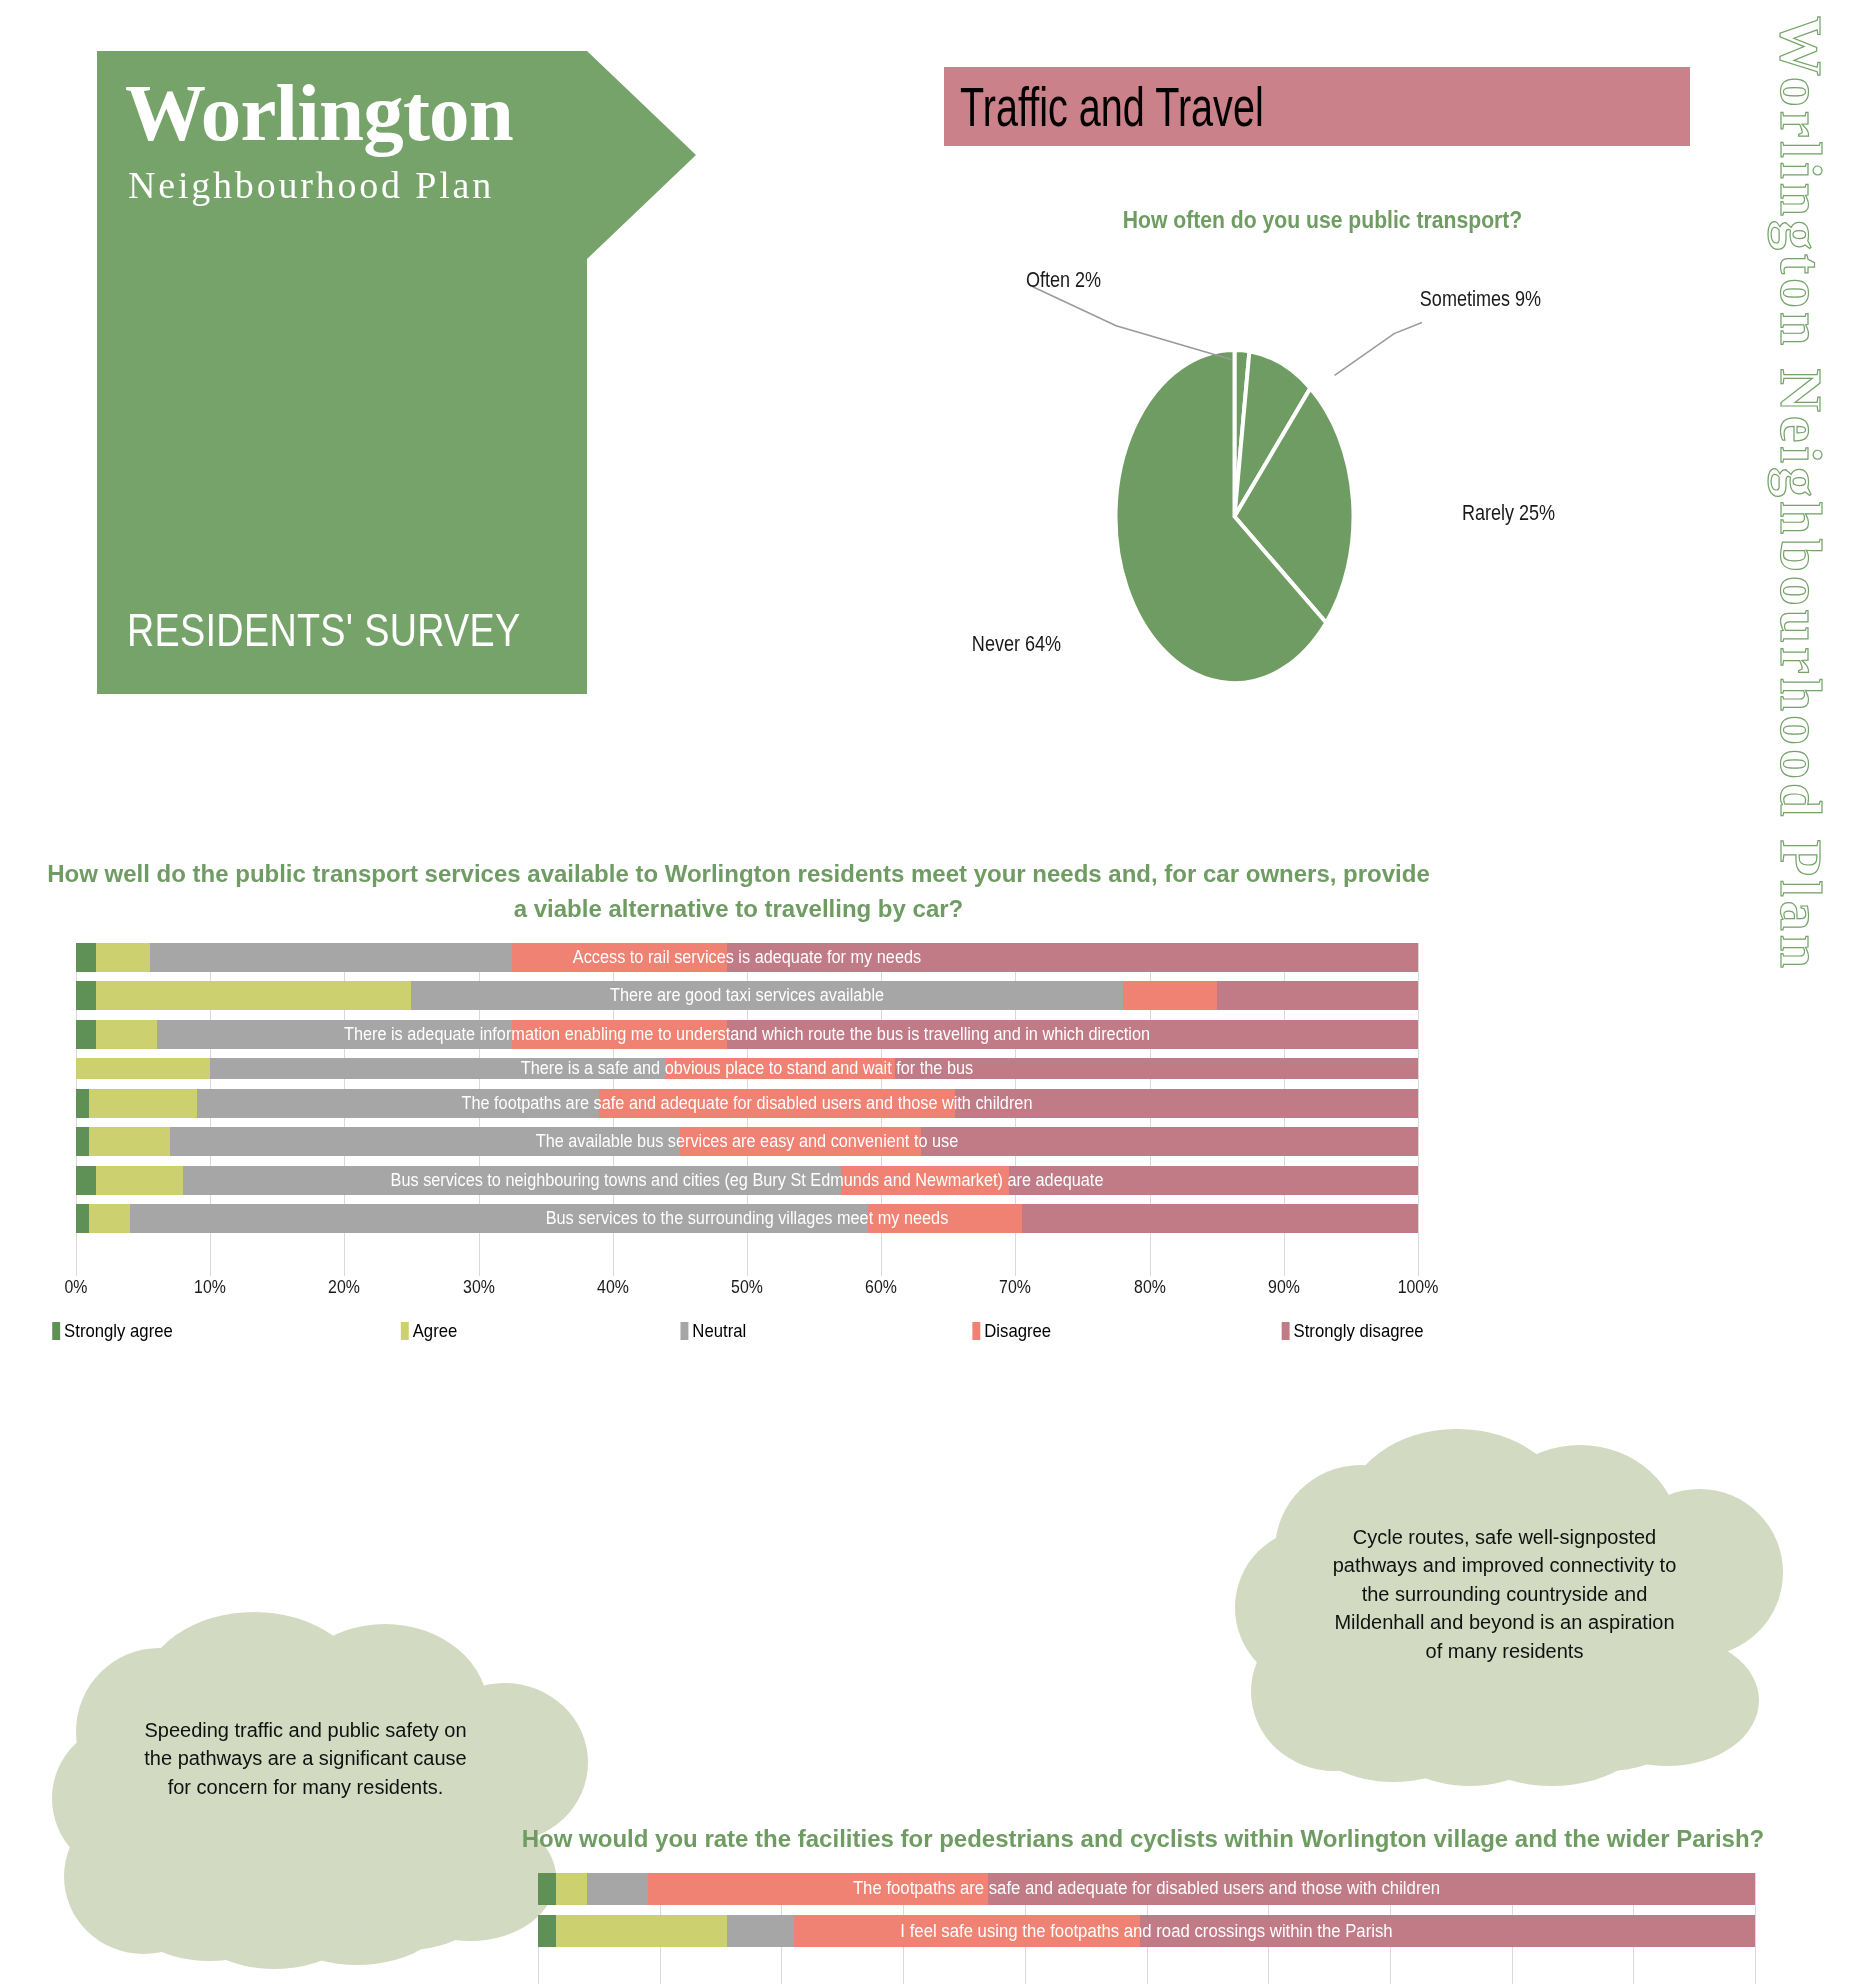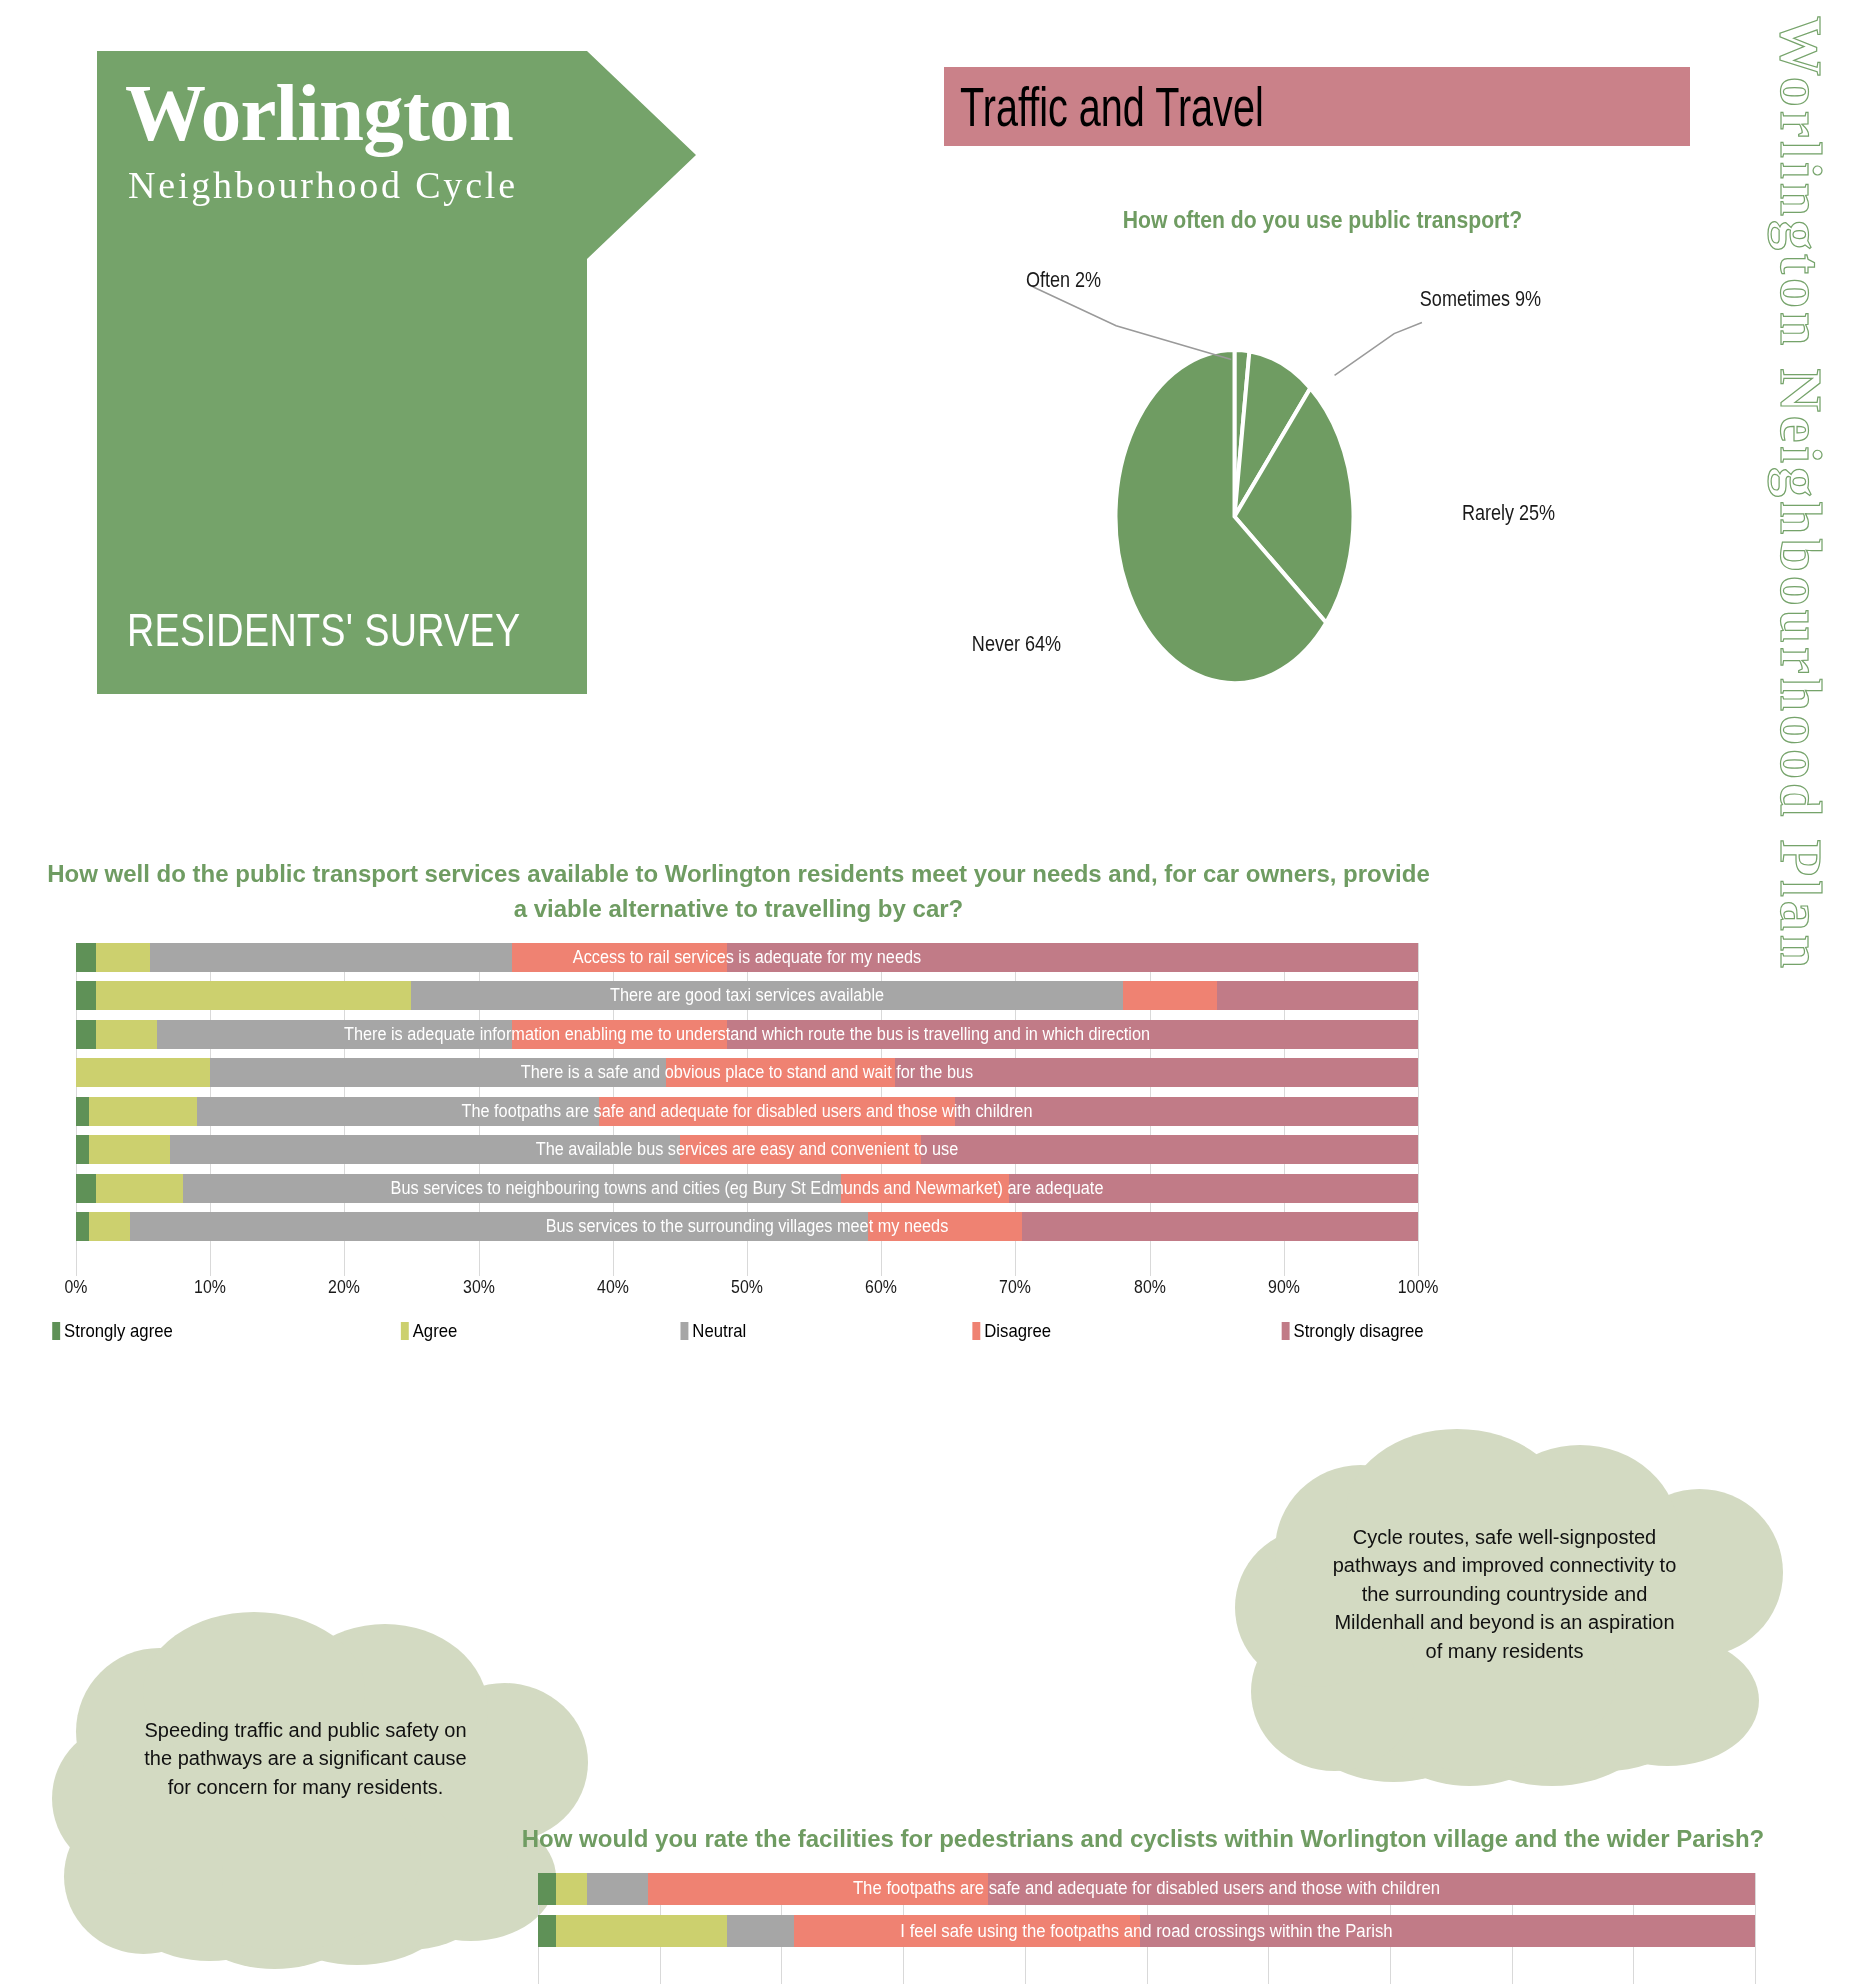--- a/index.html
+++ b/index.html
@@ -68,21 +68,21 @@
   .cloud .txt{position:absolute;text-align:center;color:#111;line-height:1.42;
      font-family:"Liberation Sans Narrow","Liberation Sans",sans-serif;font-size:20px;}
   .puff{position:absolute;background:#d3dac2;border-radius:50%;}
 </style>
 </head>
 <body>
 
 <div class="abs" id="logo-block">
   <div id="logo-shape"></div>
   <div id="logo-title">Worlington</div>
-  <div id="logo-sub">Neighbourhood Cycle</div>
+  <div id="logo-sub">Neighbourhood Plan</div>
   <div id="logo-survey">RESIDENTS' SURVEY</div>
 </div>
 
 <div class="abs" id="banner">
   <div id="banner-text">Traffic and Travel</div>
 </div>
 
 <div class="abs" id="pie-title">How often do you use public transport?</div>
 <div class="abs" id="pie-wrap">
   <svg width="357" height="397" viewBox="0 0 900 1000">
@@ -143,21 +143,21 @@
           <div class="barlabel" style="font-size: 17.5px;">There are good taxi services available</div>
         </div>
         <div class="barrow" style="height: 29px; margin-bottom: 9.5px;">
           <div class="seg" style="width: 1.5%; background: rgb(95, 145, 87);"></div>
           <div class="seg" style="width: 4.5%; background: rgb(204, 208, 110);"></div>
           <div class="seg" style="width: 26.5%; background: rgb(166, 166, 166);"></div>
           <div class="seg" style="width: 16%; background: rgb(239, 130, 114);"></div>
           <div class="seg" style="width: 51.5%; background: rgb(193, 123, 135);"></div>
           <div class="barlabel" style="font-size: 17.5px;">There is adequate information enabling me to understand which route the bus is travelling and in which direction</div>
         </div>
-        <div class="barrow" style="height: 29px; margin-bottom: 9.5px;">
+        <div class="barrow" style="height: 21px; margin-bottom: 9.5px;">
           <div class="seg" style="width: 0%; background: rgb(95, 145, 87);"></div>
           <div class="seg" style="width: 10%; background: rgb(204, 208, 110);"></div>
           <div class="seg" style="width: 34%; background: rgb(166, 166, 166);"></div>
           <div class="seg" style="width: 17%; background: rgb(239, 130, 114);"></div>
           <div class="seg" style="width: 39%; background: rgb(193, 123, 135);"></div>
           <div class="barlabel" style="font-size: 17.5px;">There is a safe and obvious place to stand and wait for the bus</div>
         </div>
         <div class="barrow" style="height: 29px; margin-bottom: 9.5px;">
           <div class="seg" style="width: 1%; background: rgb(95, 145, 87);"></div>
           <div class="seg" style="width: 8%; background: rgb(204, 208, 110);"></div>

